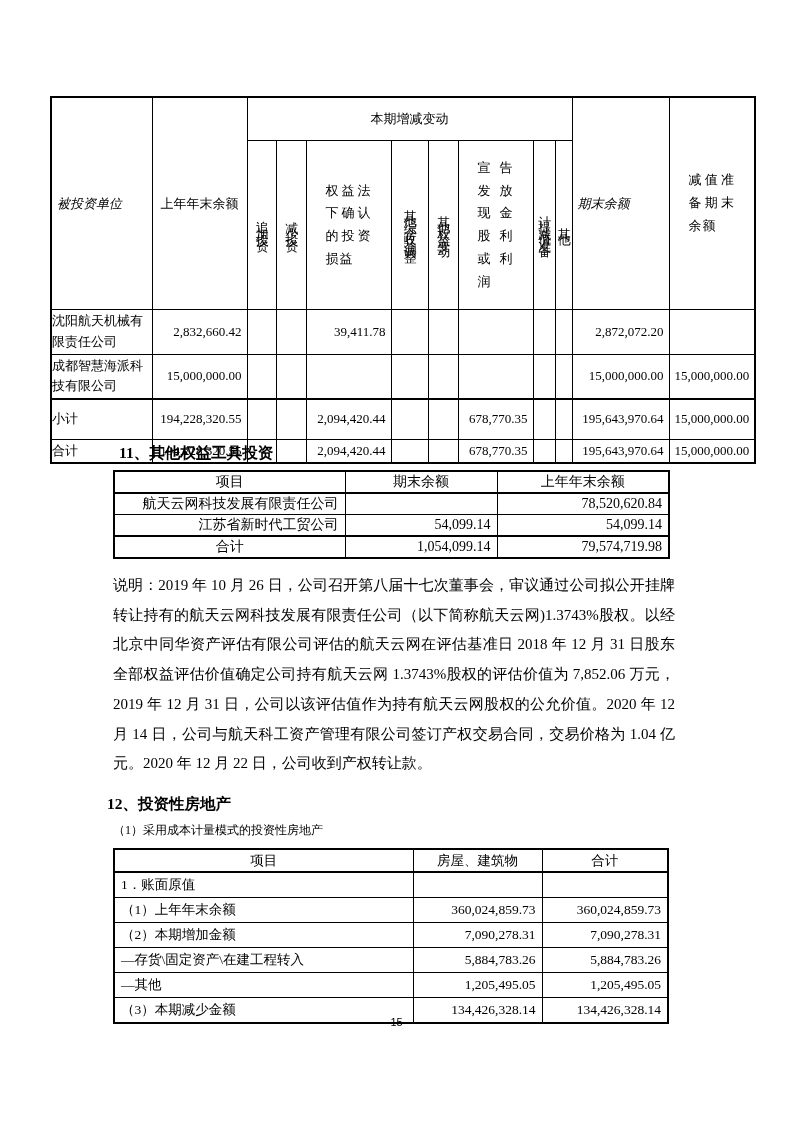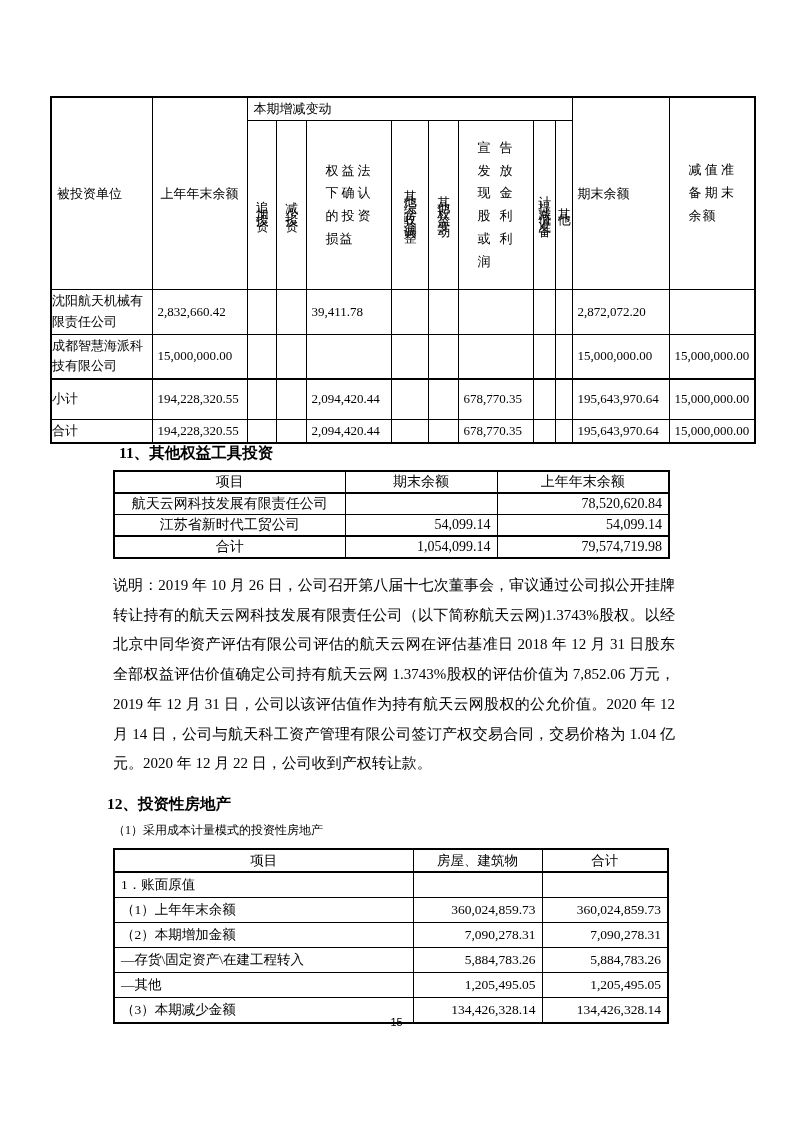--- a/index.html
+++ b/index.html
@@ -8,43 +8,43 @@
     font-family:"Liberation Serif","DejaVu Serif",serif; color:#000;
     overflow:hidden;
   }
   table { border-collapse:collapse; table-layout:fixed; }
   th,td { font-weight:normal; overflow:hidden; vertical-align:middle; }
 
   
   .t1 { position:absolute; left:50px; top:96px; width:704px; font-size:13px; border:2px solid #000; }
   .t1 th,.t1 td { border:1px solid #000; padding:0; }
   .t1 .cl { text-align:left; padding:1px 0; line-height:1.6;font-family:Liberation Serif, serif; }
-  .t1 .cr { padding:1px 5px; }
-  .t1 .gh { text-align:left; padding:2px 6px; }
-  .t1 .lh { text-align:left; padding:2px 5px; }
+  .t1 .cr { text-align:right; padding:1px 5px; }
+  .t1 .gh { text-align:center; padding:12px 6px; }
+  .t1 .lh { text-align:left; padding:2px 5px;font-style:italic; }
   .t1 .jh { text-align:justify; text-align-last:left; padding:2px 19px; line-height:1.75; letter-spacing:1px; }
   .t1 .vtc { text-align:center; }
   .vt { writing-mode:vertical-rl; text-orientation:upright; letter-spacing:6px; display:inline-block; line-height:1.1; }
   .t1 tr.thick td { border-top:2px solid #000; }
 
   
   .sec-title { position:absolute; font-size:15.5px; font-weight:bold; white-space:nowrap; }
   #t11-title { left:119px; top:443px; }
   #t12-title { left:107px; top:794px; }
   .sub-title { position:absolute; left:113px; top:822px; font-size:12px; white-space:nowrap; }
   .note {
     position:absolute; left:113px; top:571px; width:562px;
     font-size:15px; line-height:29.7px; text-align:justify; text-align-last:left;
   }
 
   
   .t2 { position:absolute; left:113px; top:470px; width:555px; font-size:14px; border:2px solid #000; }
   .t2 th,.t2 td { border:1px solid #000; height:20px; padding:0 6px; }
   .t2 thead th { border-bottom:2px solid #000; text-align:center; padding:0; }
-  .t2 .cl { text-align:center; }
+  .t2 .cl { text-align:right; }
   .t2 .cr { text-align:right; }
   .t2 .cc { text-align:center; }
   .t2 tr.total td { border-top:2px solid #000; }
 
   
   .t3 { position:absolute; left:113px; top:848px; width:554px; font-size:13.5px; border:2px solid #000; }
   .t3 th,.t3 td { border:1px solid #000; padding:0 6px; }
   .t3 thead th { height:21px; border-bottom:2px solid #000; text-align:center; padding:0; }
   .t3 tbody td { height:24px; }
   .t3 .cl { text-align:left; }

